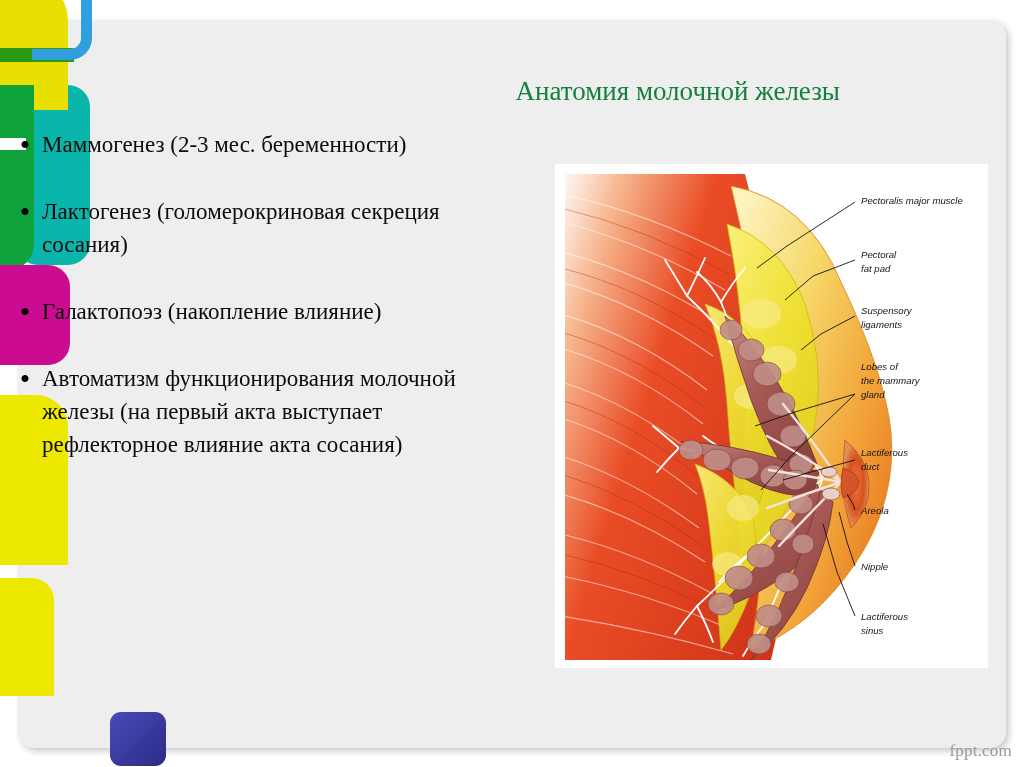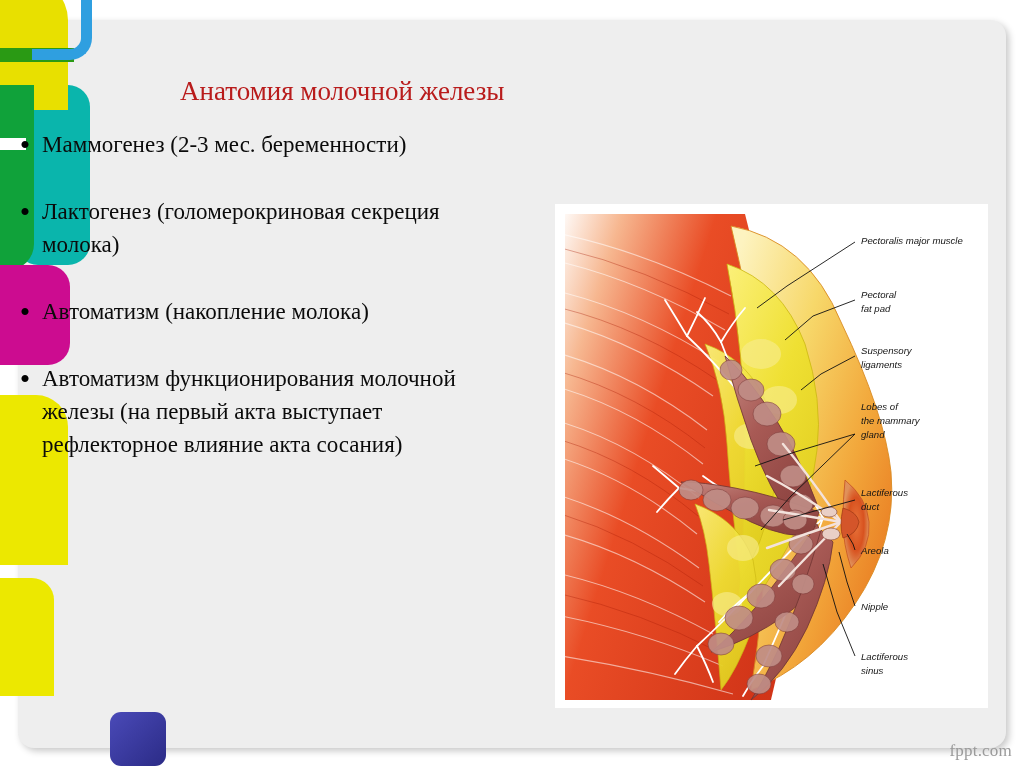--- a/index.html
+++ b/index.html
@@ -102,23 +102,23 @@
     background: linear-gradient(135deg, #4a4ab8 0%, #2b2b86 100%);
     border-radius: 11px;
     z-index: 7;
   }
 
   
   .slide-title {
     position: absolute;
     left: 180px; top: 76px;
     width: 660px;
-    text-align: left;
+    text-align: right;
     font-size: 27px;
-    color: #b91c1c;
+    color: #15803d;
     font-family: "Liberation Serif", "DejaVu Serif", serif;
     white-space: nowrap;
   }
 
   
   .bullet-list {
     position: absolute;
     left: 8px; top: 128px;
     width: 470px;
     z-index: 8;
@@ -145,21 +145,20 @@
   }
 
   
   .image-panel {
     position: absolute;
     left: 555px; top: 164px;
     width: 433px; height: 504px;
     background: #ffffff;
     overflow: hidden;
     z-index: 8;
-    margin-top: 40px;
   }
   .anatomy-svg { display: block; width: 433px; height: 504px; }
 
   .anatomy-label {
     font-family: "Liberation Sans", "DejaVu Sans", sans-serif;
     font-size: 9.6px;
     fill: #141414;
     font-style: italic;
   }
   .leader { stroke: #111111; stroke-width: 0.9; fill: none; }
@@ -195,25 +194,25 @@
 
   <div class="slide-title">Анатомия молочной железы</div>
 
   <div class="bullet-list">
     <div class="bullet-item">
       <div class="bullet-dot">•</div>
       <div class="bullet-text">Маммогенез (2-3 мес. беременности)</div>
     </div>
     <div class="bullet-item">
       <div class="bullet-dot">•</div>
-      <div class="bullet-text">Лактогенез (голомерокриновая секреция молока)</div>
+      <div class="bullet-text">Лактогенез (голомерокриновая секреция сосания)</div>
     </div>
     <div class="bullet-item">
       <div class="bullet-dot">•</div>
-      <div class="bullet-text">Автоматизм (накопление молока)</div>
+      <div class="bullet-text">Галактопоэз (накопление влияние)</div>
     </div>
     <div class="bullet-item">
       <div class="bullet-dot">•</div>
       <div class="bullet-text">Автоматизм функционирования молочной железы (на первый акта выступает рефлекторное влияние акта сосания)</div>
     </div>
   </div>
 
   <div class="image-panel">
     <svg class="anatomy-svg" viewBox="0 0 433 504" xmlns="http://www.w3.org/2000/svg">
       <defs>

